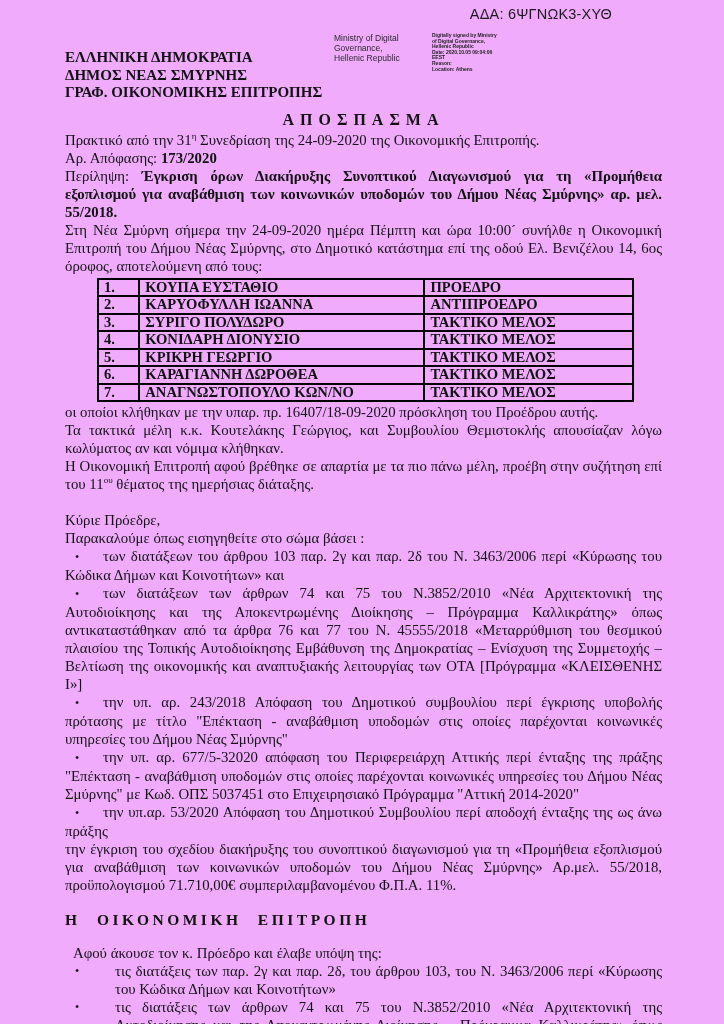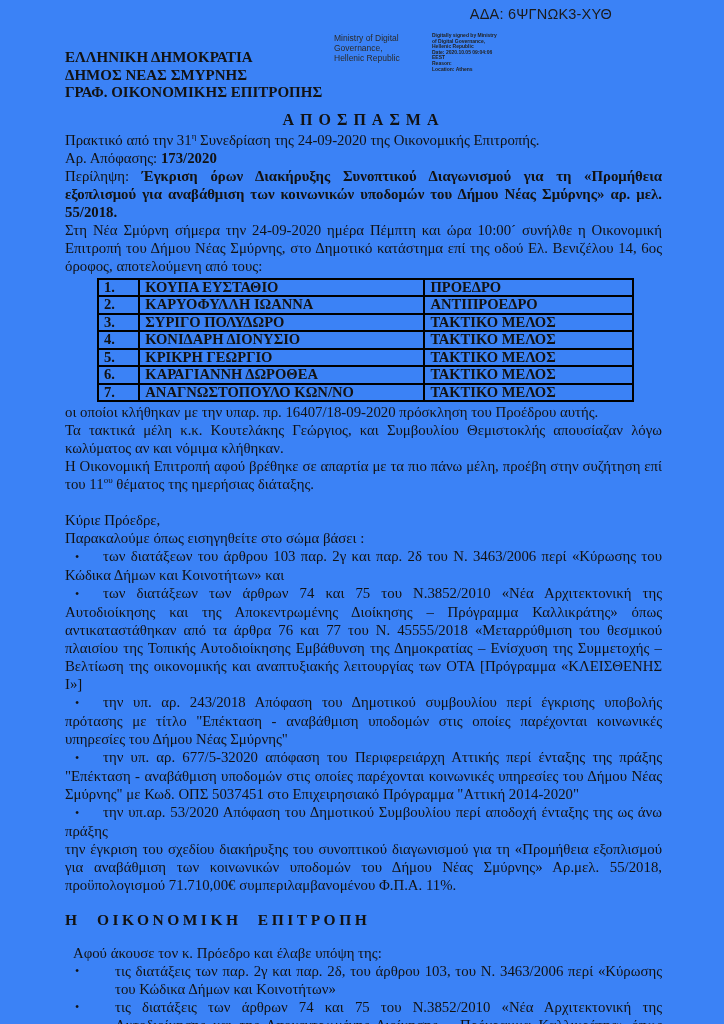--- a/index.html
+++ b/index.html
@@ -1,21 +1,21 @@
 <!DOCTYPE html>
 <html><head>
 <meta charset="utf-8">
 <style>
   html,body{margin:0;padding:0;}
   body{
     width:724px;height:1024px;background:#ffffff;position:relative;
     font-family:"Liberation Serif", serif;color:#121212;
     -webkit-font-smoothing:antialiased;
   }
-  .page{position:absolute;inset:0;overflow:hidden;background:#3b82f6;}
+  .page{position:absolute;inset:0;overflow:hidden;background:#f0abfc;}
 
   
   .ada{
     position:absolute;top:6px;right:112px;
     font-family:"Liberation Sans", sans-serif;
     font-size:14.5px;font-weight:500;color:#1b1b1b;letter-spacing:.2px;
   }
 
   
   .sig{

